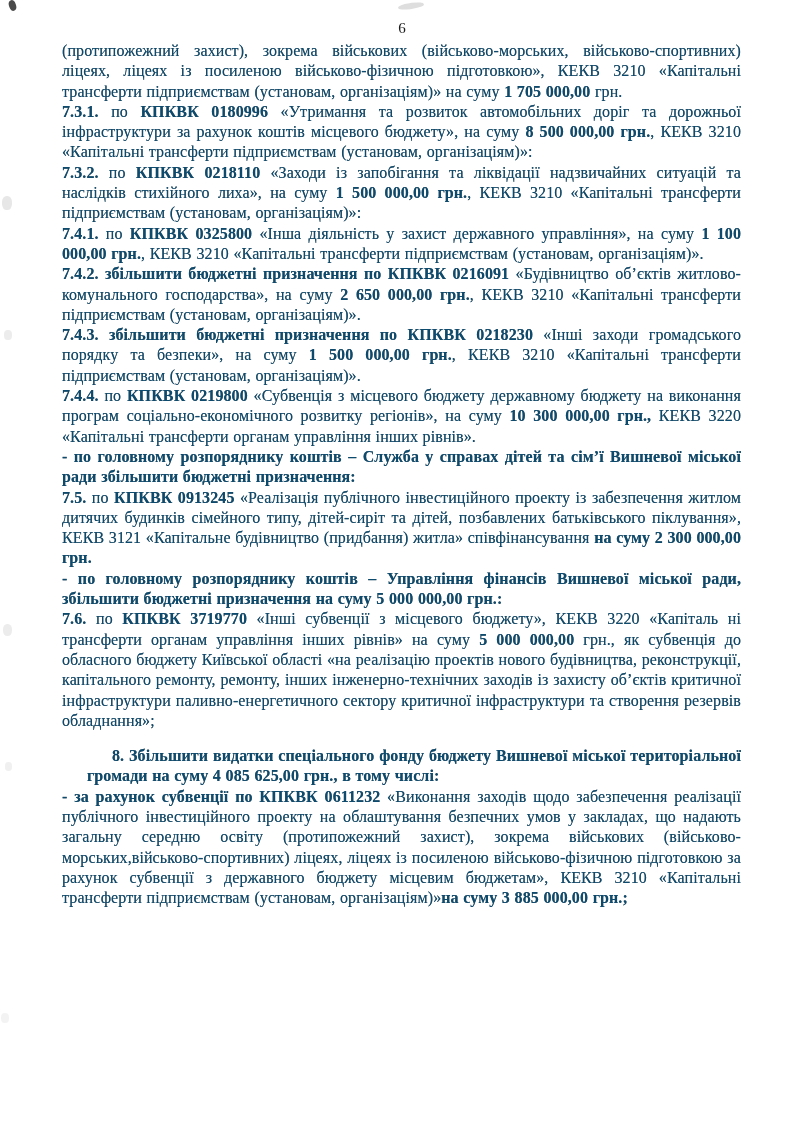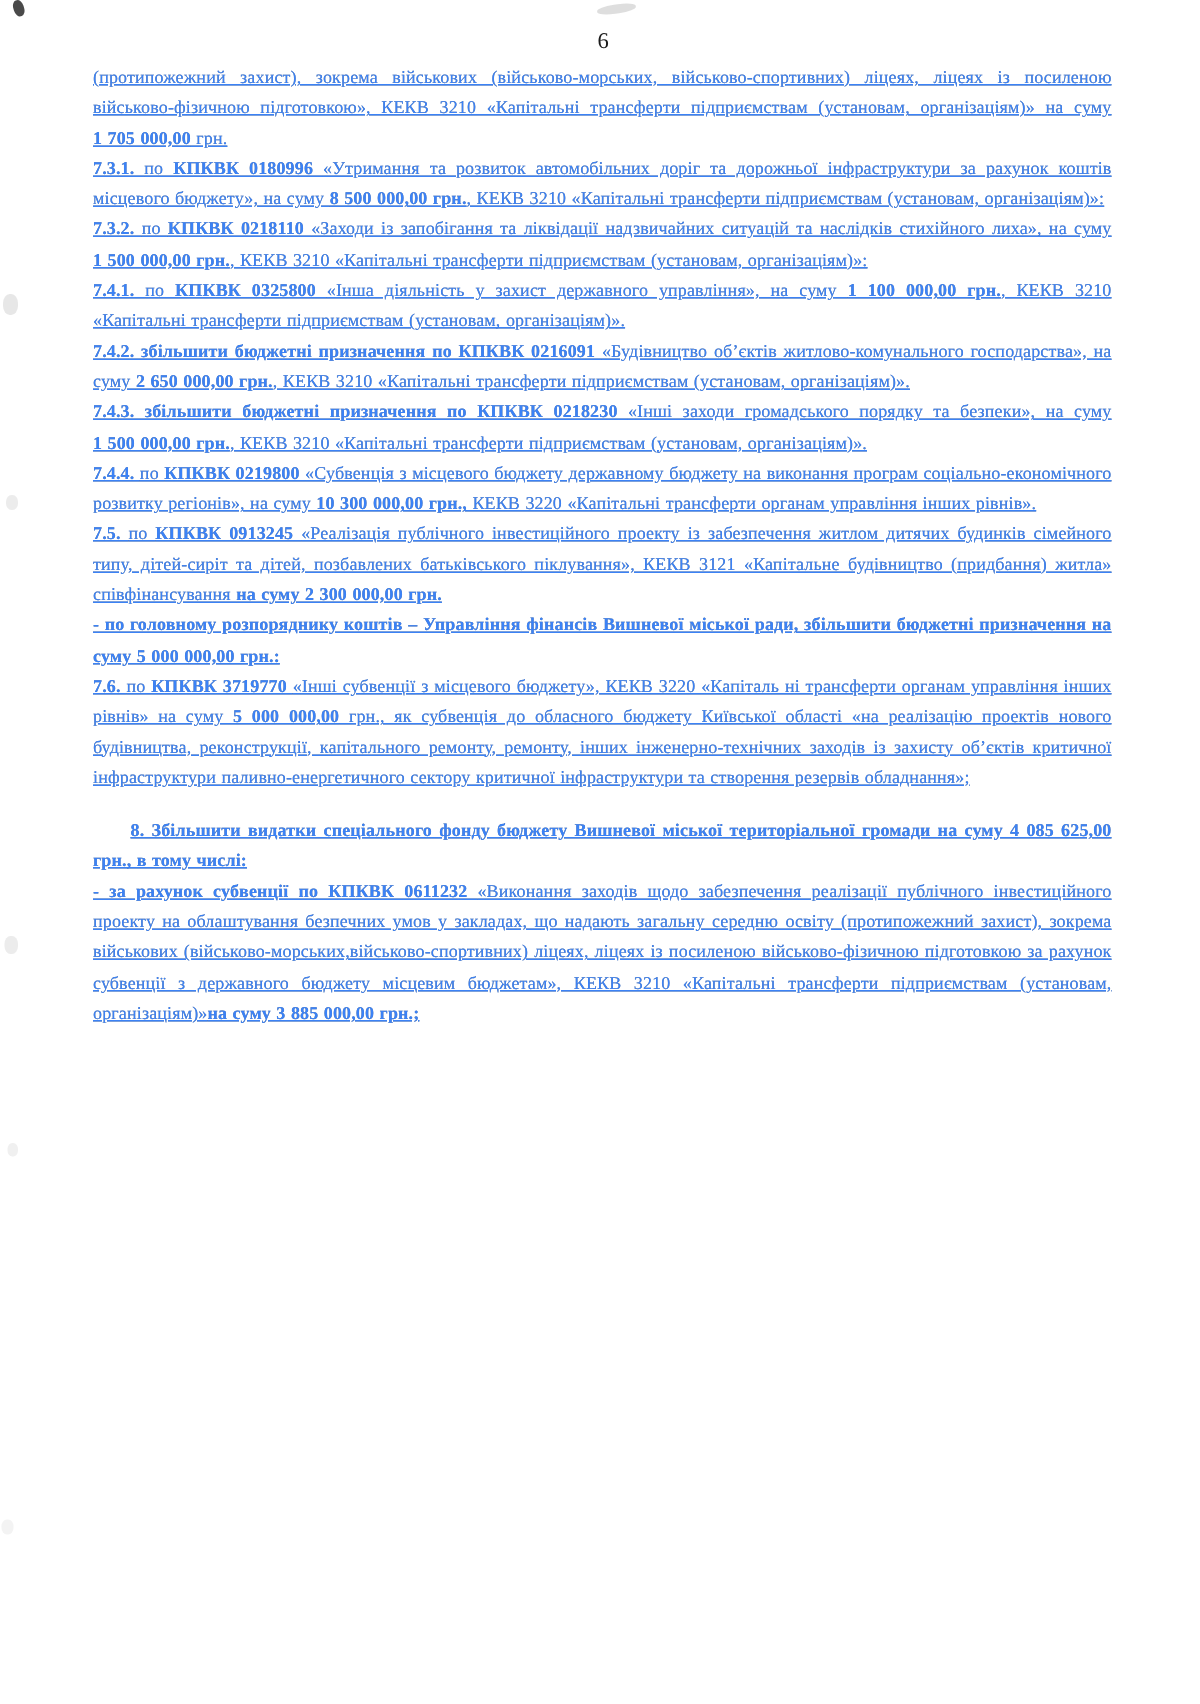--- a/index.html
+++ b/index.html
@@ -26,51 +26,51 @@
     color: #1b1b1b;
   }
   .content {
     position: absolute;
     left: 62px;
     top: 41px;
     width: 679px;
   }
   p.para {
     margin: 0;
-    font-size: 12px;
+    font-size: 16px;
     line-height: 20.3px;
     text-align: justify;
     text-align-last: left;
     word-spacing: 0.5px;
     letter-spacing: 0.1px;
-    color: #3b82f6;
+    color: #0c4a6e;
     text-shadow: 0 0 0.4px rgba(20,20,20,0.55);
-    text-decoration: underline;
   }
   p.para .b { font-weight: bold; }
   p.para.spaced { margin-top: 15px; }
-  p.para.indent { text-indent: 25px; }
+  p.para.indent { text-indent: 25px; margin-left: 25px; }
   .artifact {
     position: absolute;
     pointer-events: none;
   }
 </style>
 </head>
 <body>
 
 <div class="page">
   <div class="pageno">6</div>
   <div class="content">
       <p class="para"><span>(протипожежний захист), зокрема військових (військово-морських,  військово-спортивних) ліцеях, ліцеях із посиленою військово-фізичною підготовкою», КЕКВ 3210 «Капітальні трансферти підприємствам (установам, організаціям)» на суму </span><span class="b">1&nbsp;705&nbsp;000,00</span><span>  грн.</span></p>
       <p class="para"><span class="b">7.3.1. </span><span>по </span><span class="b">КПКВК 0180996 </span><span>«Утримання та розвиток автомобільних доріг та дорожньої інфраструктури за рахунок коштів місцевого бюджету», на суму  </span><span class="b">8&nbsp;500&nbsp;000,00 грн.</span><span>, КЕКВ 3210 «Капітальні трансферти підприємствам (установам, організаціям)»:</span></p>
       <p class="para"><span class="b">7.3.2. </span><span>по </span><span class="b">КПКВК 0218110 </span><span>«Заходи із запобігання та ліквідації надзвичайних ситуацій та наслідків стихійного лиха», на суму  </span><span class="b">1&nbsp;500&nbsp;000,00 грн.</span><span>, КЕКВ 3210 «Капітальні трансферти підприємствам (установам, організаціям)»:</span></p>
       <p class="para"><span class="b">7.4.1. </span><span>по </span><span class="b">КПКВК 0325800 </span><span>«Інша діяльність у захист державного управління», на суму </span><span class="b">1&nbsp;100  000,00  грн.</span><span>, КЕКВ 3210 «Капітальні трансферти підприємствам (установам, організаціям)».</span></p>
       <p class="para"><span class="b">7.4.2. збільшити бюджетні призначення по КПКВК 0216091 </span><span>«Будівництво об’єктів житлово-комунального господарства», на суму </span><span class="b">2&nbsp;650&nbsp;000,00 грн.</span><span>, КЕКВ 3210 «Капітальні трансферти підприємствам (установам, організаціям)».</span></p>
       <p class="para"><span class="b">7.4.3. збільшити бюджетні призначення по КПКВК 0218230 </span><span>«Інші заходи громадського порядку та безпеки», на суму  </span><span class="b">1&nbsp;500&nbsp;000,00 грн.</span><span>, КЕКВ 3210 «Капітальні трансферти підприємствам (установам, організаціям)».</span></p>
       <p class="para"><span class="b">7.4.4. </span><span>по </span><span class="b">КПКВК 0219800 </span><span>«Субвенція з місцевого бюджету державному бюджету на виконання програм соціально-економічного розвитку регіонів», на суму </span><span class="b">10&nbsp;300&nbsp;000,00 грн.,</span><span> КЕКВ 3220 «Капітальні трансферти органам управління інших рівнів».</span></p>
+      <p class="para"><span class="b">- по головному розпоряднику коштів – Служба у справах дітей та сім’ї Вишневої міської ради збільшити бюджетні призначення:</span></p>
       <p class="para"><span class="b">7.5. </span><span>по </span><span class="b">КПКВК 0913245 </span><span>«Реалізація публічного інвестиційного проекту із забезпечення житлом дитячих будинків сімейного типу, дітей-сиріт та дітей, позбавлених батьківського піклування», КЕКВ 3121 «Капітальне будівництво (придбання) житла» співфінансування </span><span class="b">на суму 2&nbsp;300&nbsp;000,00  грн.</span></p>
       <p class="para"><span class="b">- по головному розпоряднику коштів – Управління фінансів Вишневої міської ради, збільшити бюджетні призначення на суму 5&nbsp;000&nbsp;000,00 грн.:</span></p>
       <p class="para"><span class="b">7.6. </span><span>по </span><span class="b">КПКВК 3719770 </span><span>«Інші субвенції з місцевого бюджету»,  КЕКВ 3220 «Капіталь ні трансферти органам управління інших рівнів» на суму </span><span class="b">5&nbsp;000&nbsp;000,00</span><span> грн., як субвенція до обласного бюджету Київської області «на реалізацію проектів нового будівництва, реконструкції, капітального ремонту, ремонту, інших інженерно-технічних заходів із захисту об’єктів критичної інфраструктури паливно-енергетичного сектору критичної інфраструктури та створення резервів обладнання»;</span></p>
       <p class="para spaced indent"><span class="b">8. Збільшити видатки спеціального фонду бюджету Вишневої міської територіальної громади на суму 4&nbsp;085&nbsp;625,00 грн., в тому числі:</span></p>
       <p class="para"><span class="b">- за рахунок субвенції по КПКВК 0611232 </span><span>«Виконання заходів щодо забезпечення реалізації публічного інвестиційного проекту на облаштування безпечних умов у закладах, що надають загальну середню освіту (протипожежний захист), зокрема військових (військово-морських,військово-спортивних) ліцеях, ліцеях із посиленою військово-фізичною підготовкою за рахунок субвенції з державного бюджету місцевим бюджетам», КЕКВ 3210 «Капітальні трансферти підприємствам (установам, організаціям)»</span><span class="b">на суму 3&nbsp;885&nbsp;000,00 грн.;</span></p>
     </div>
 <div class="artifact" style="left: 9px; top: 0px; width: 7px; height: 11px; background: rgb(42, 42, 42); opacity: 0.85; border-radius: 45%; transform: rotate(-18deg);"></div>
     <div class="artifact" style="left: 398px; top: 3px; width: 26px; height: 6px; background: rgb(189, 189, 189); opacity: 0.5; border-radius: 45%; transform: rotate(-8deg);"></div>
     <div class="artifact" style="left: 2px; top: 196px; width: 10px; height: 14px; background: rgb(201, 201, 201); opacity: 0.45; border-radius: 45%; transform: rotate(0deg);"></div>
     <div class="artifact" style="left: 4px; top: 330px; width: 8px; height: 10px; background: rgb(208, 208, 208); opacity: 0.4; border-radius: 45%; transform: rotate(0deg);"></div>

